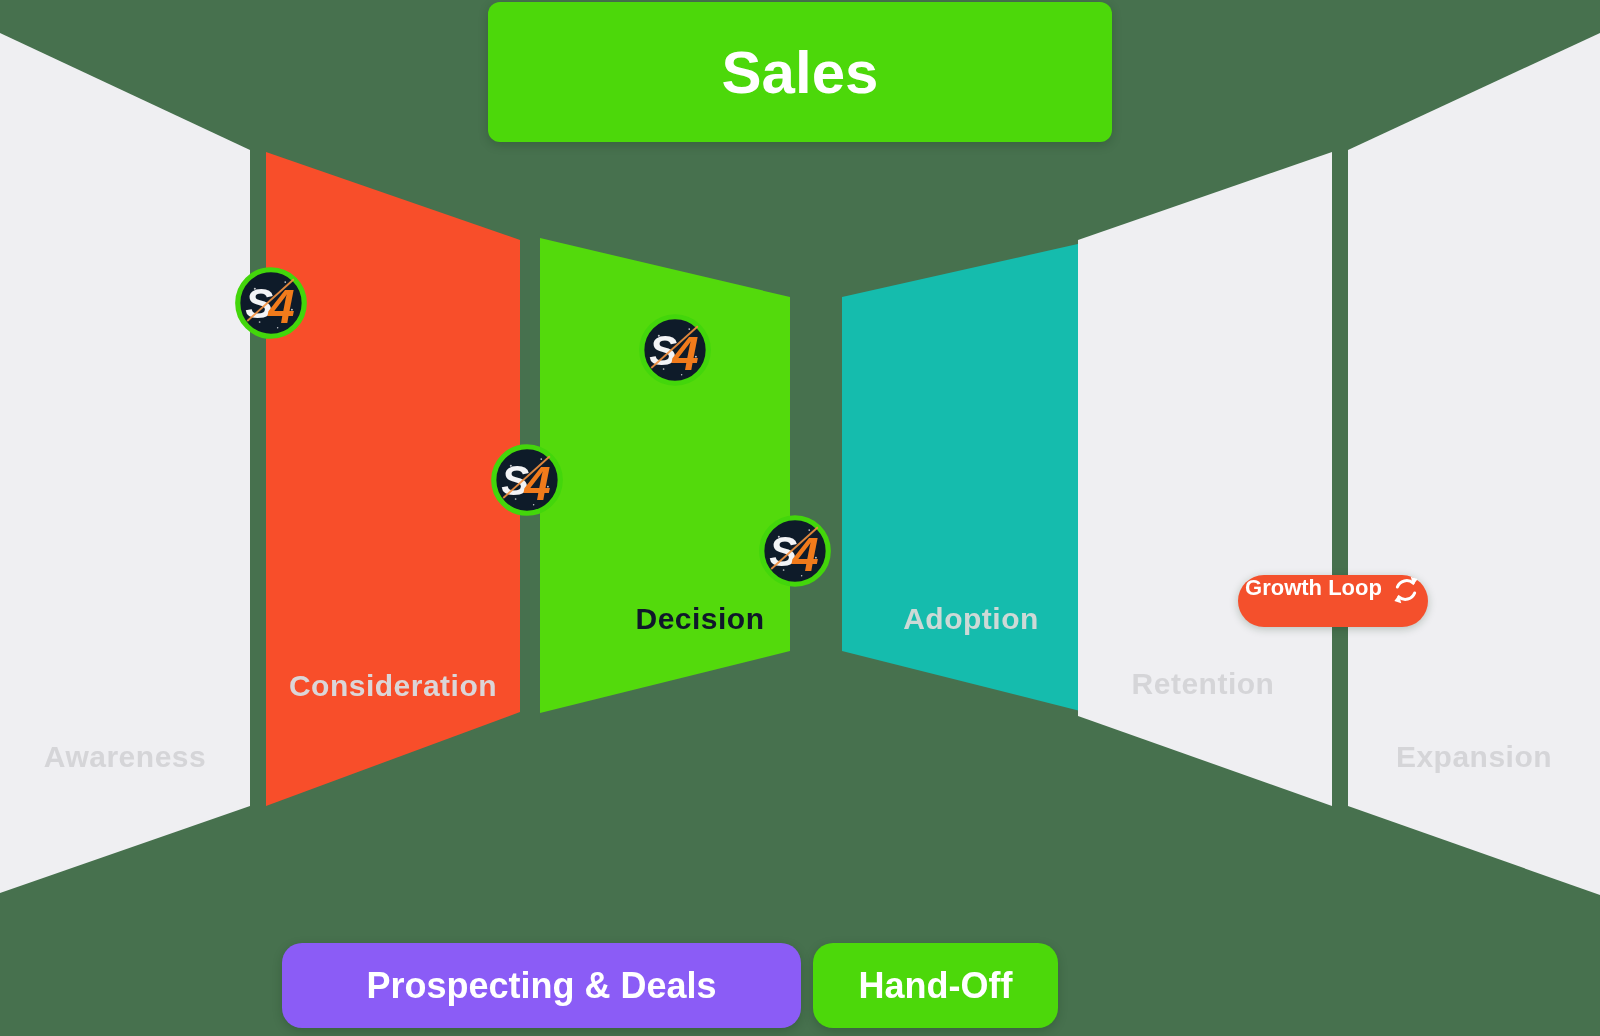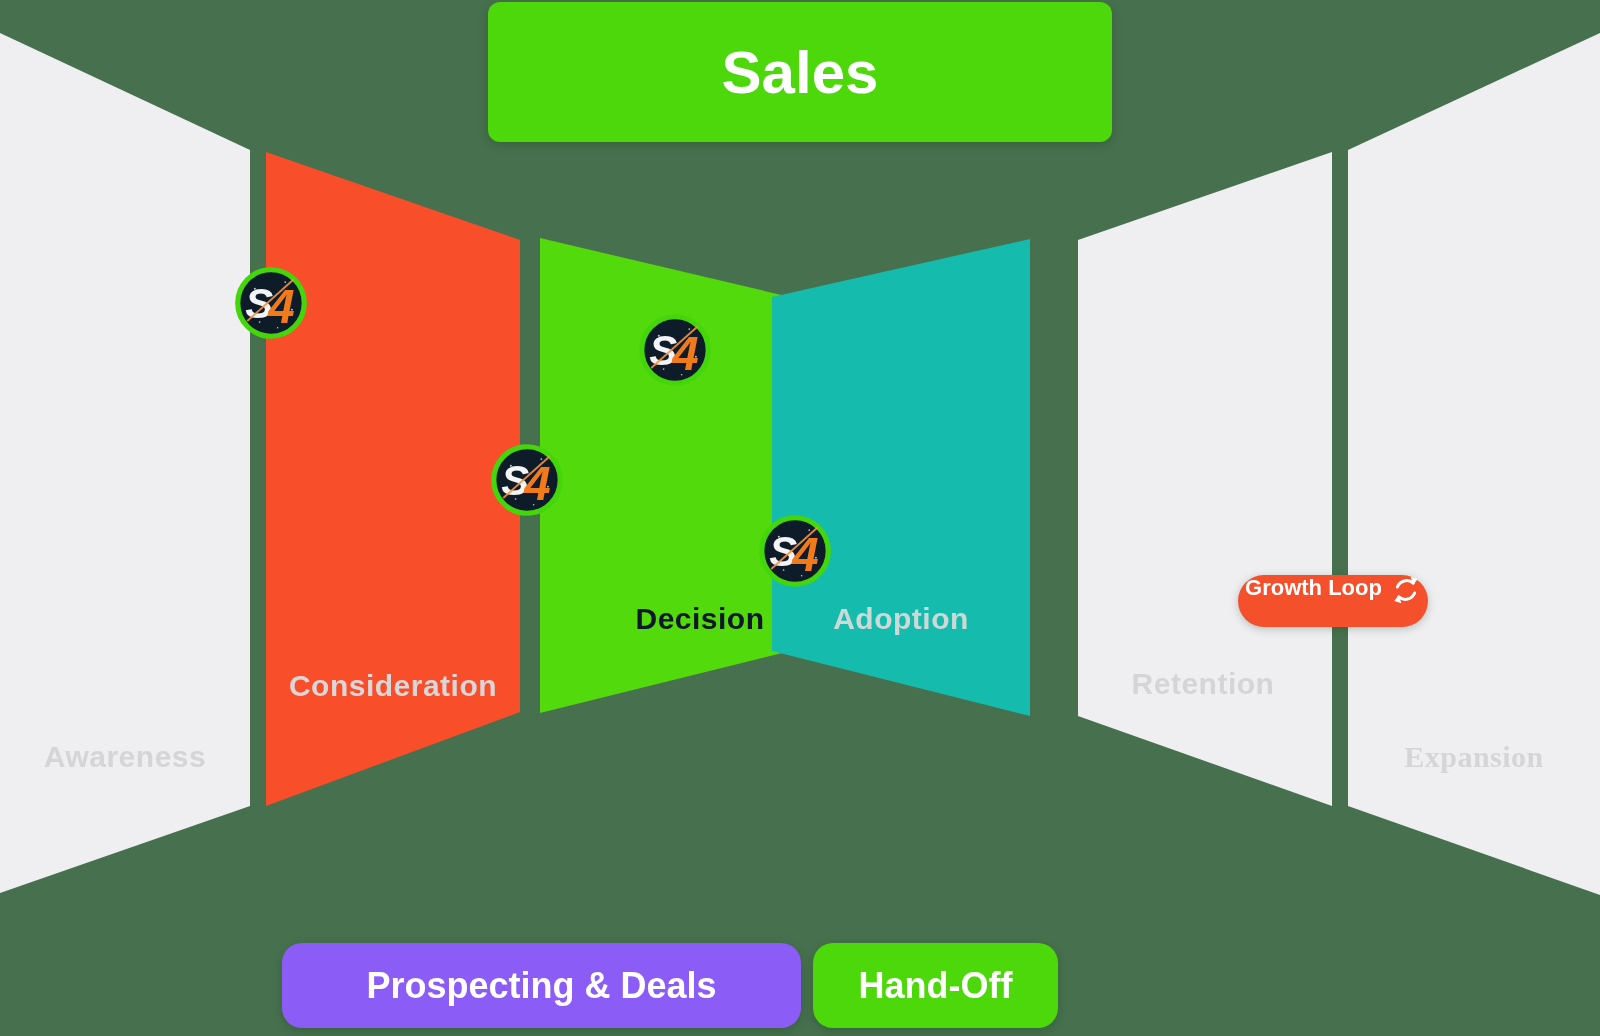--- a/index.html
+++ b/index.html
@@ -45,35 +45,34 @@
   }
   #stage-consideration .stage-label { left: 127px; top: 534px; color: #dbd6d8; }
 
   #stage-decision {
     left: 540px; top: 238px; width: 250px; height: 475px;
     clip-path: polygon(0 0, 250px 59px, 250px 413px, 0 475px);
   }
   #stage-decision .stage-label { left: 124px; top: 381px; color: #0f172a; margin-left: 36px; }
 
   #stage-adoption {
-    left: 772px; top: 239px; width: 280px; height: 477px;
+    left: 842px; top: 239px; width: 280px; height: 477px;
     clip-path: polygon(0 58px, 258px 0, 258px 477px, 0 412px);
   }
   #stage-adoption .stage-label { left: 129px; top: 380px; color: #cdd9d6; }
 
   #stage-retention {
     left: 1078px; top: 152px; width: 254px; height: 654px;
     clip-path: polygon(0 88px, 254px 0, 254px 654px, 0 564px);
   }
   #stage-retention .stage-label { left: 125px; top: 532px; }
 
   #stage-expansion {
     left: 1348px; top: 33px; width: 252px; height: 862px;
     clip-path: polygon(0 117px, 252px 0, 252px 862px, 0 773px);
-    font-family: Liberation Serif, serif;
   }
   #stage-expansion .stage-label { left: 126px; top: 724px; }
 
   
   .green-btn {
     position: absolute;
     display: flex;
     align-items: center;
     justify-content: center;
     color: #ffffff;

